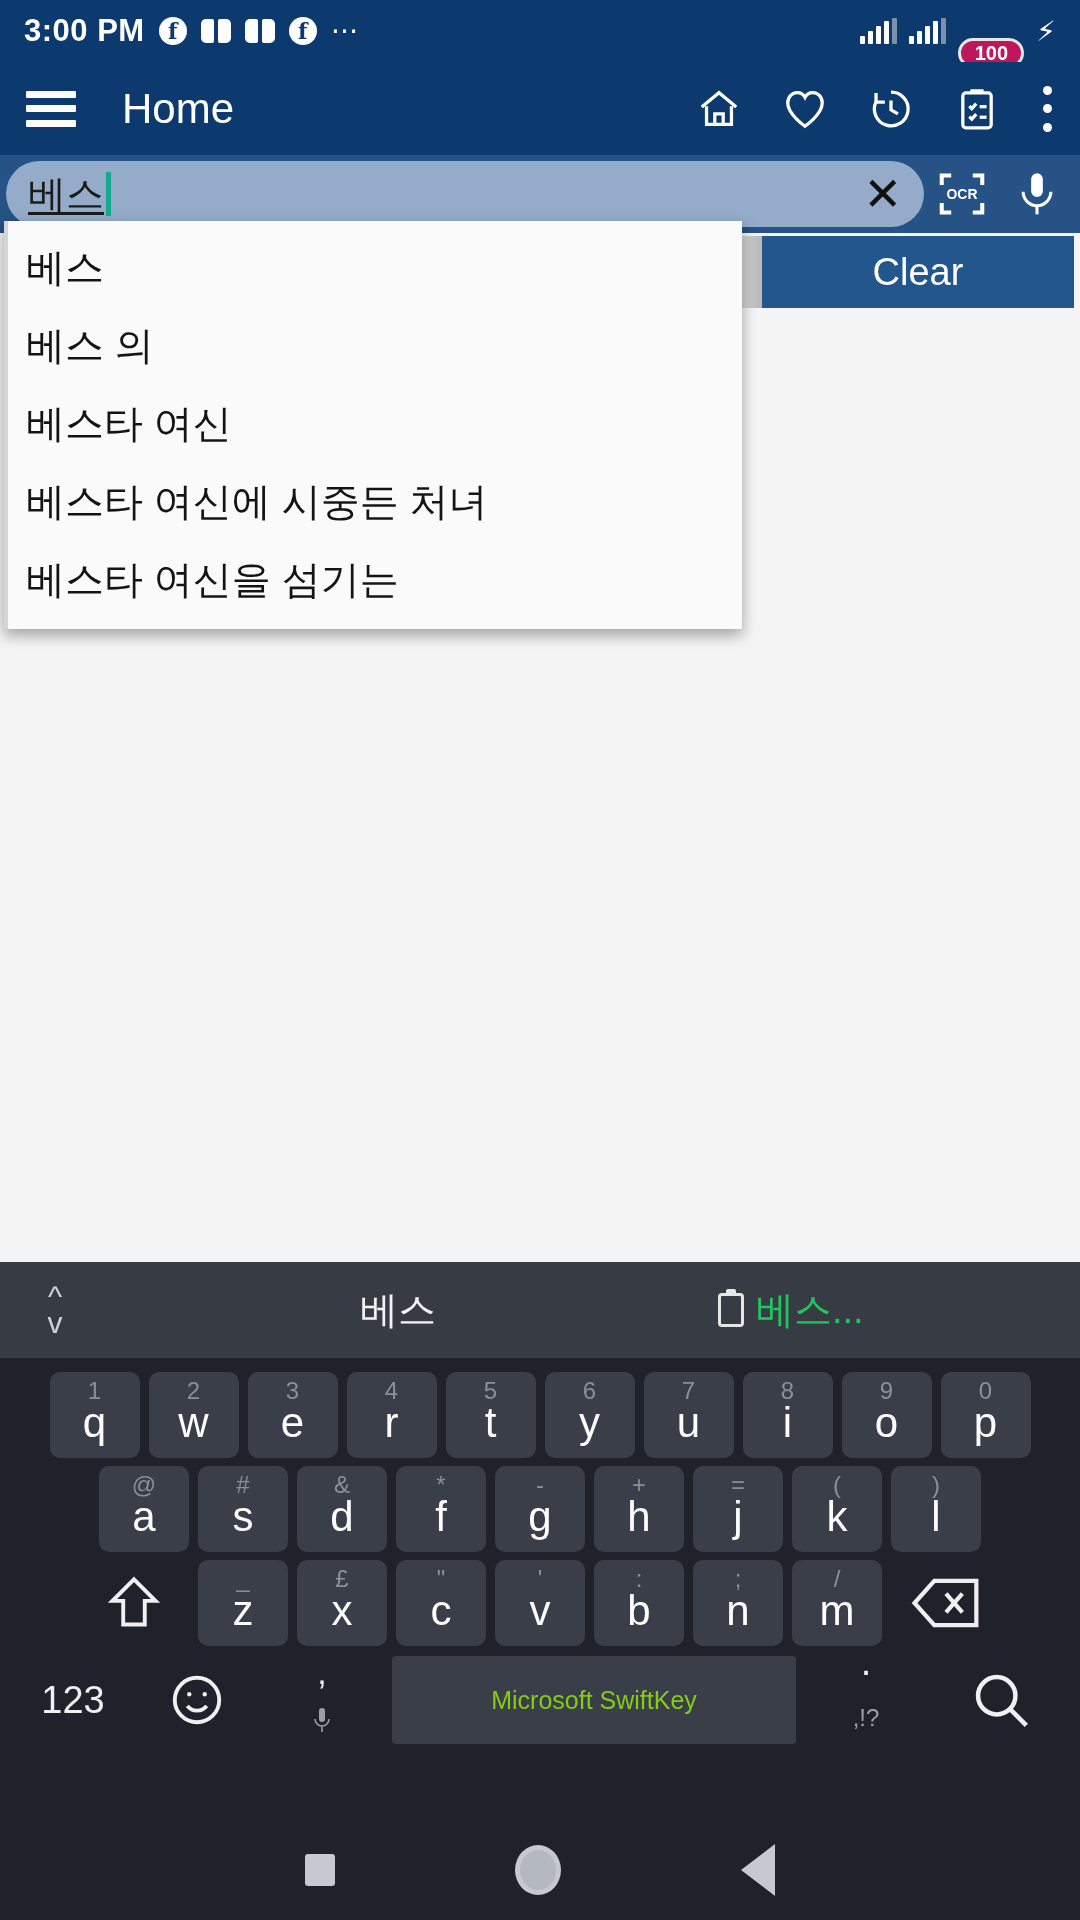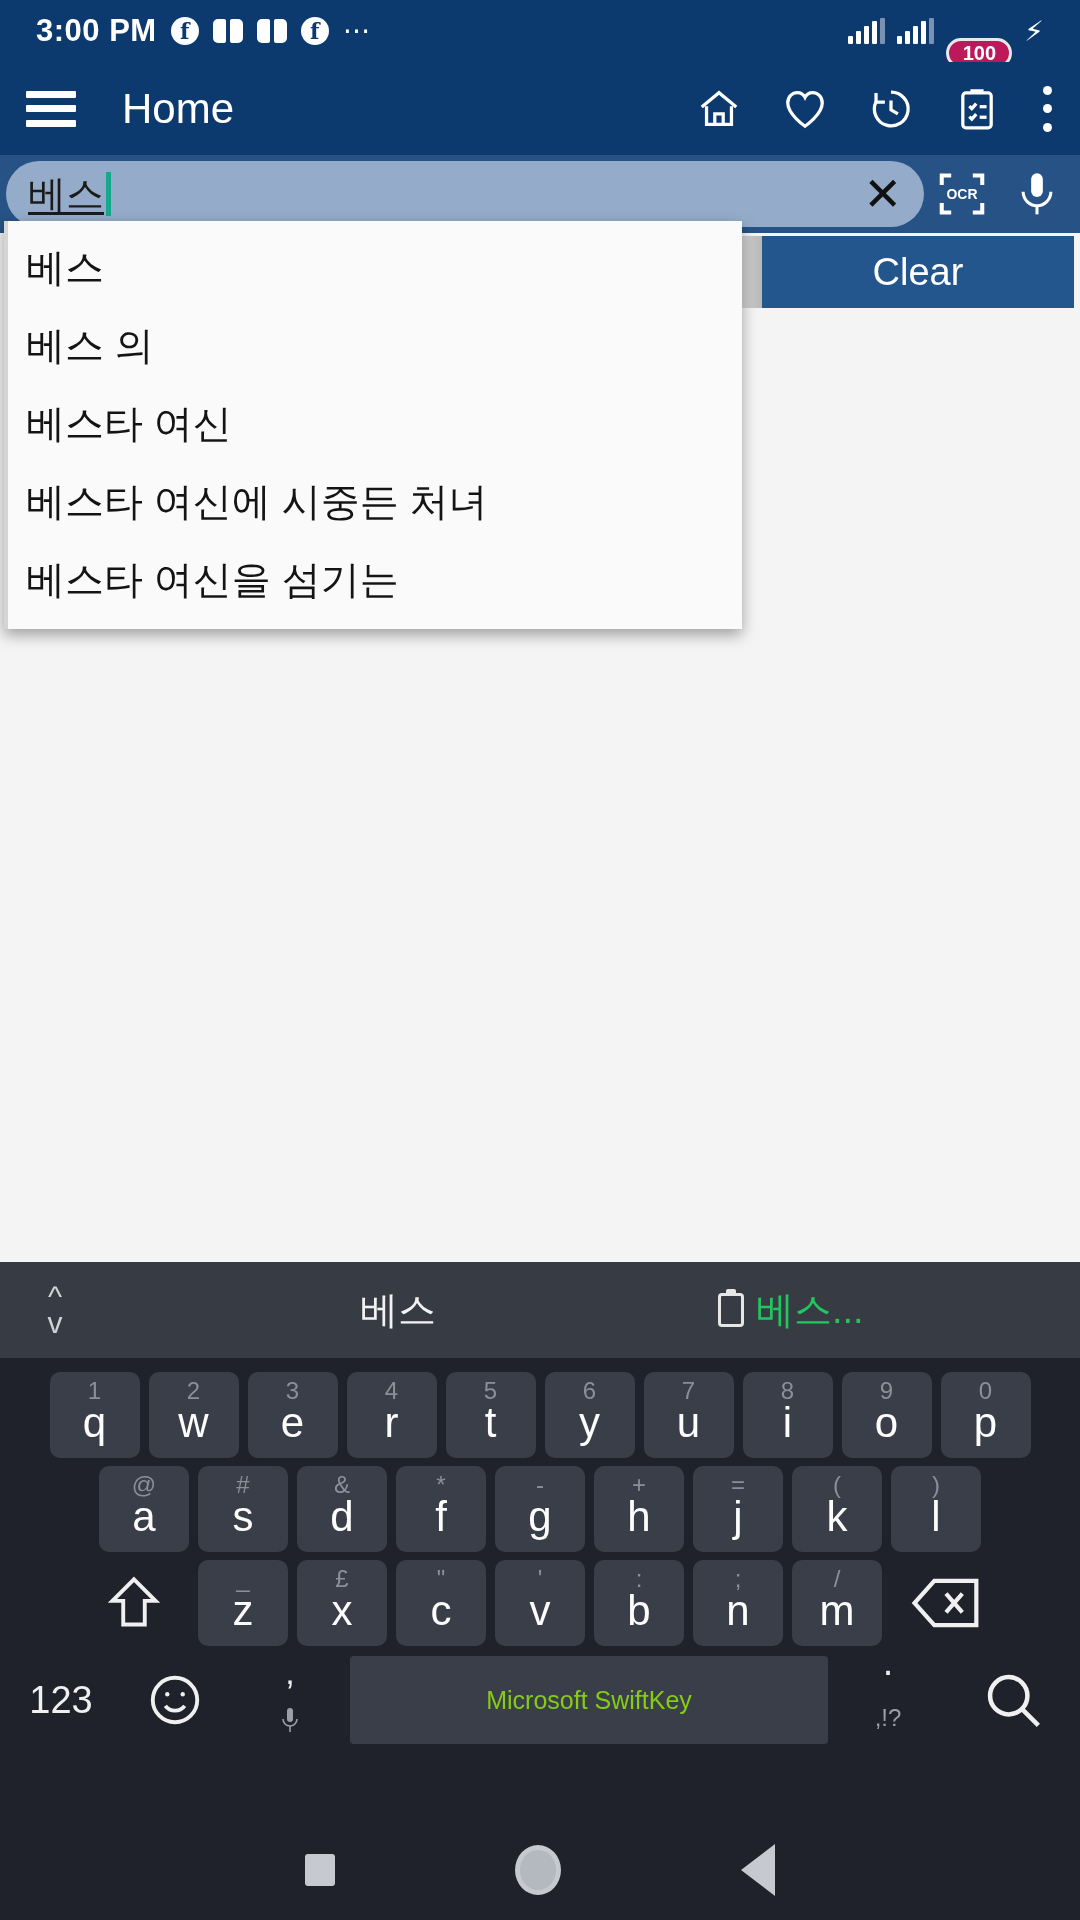--- a/index.html
+++ b/index.html
@@ -8,21 +8,21 @@
     background: #f2f2f2;
     font-family: "Liberation Sans", "DejaVu Sans", sans-serif;
     overflow: hidden;
   }
   #screen { position: relative; width: 1080px; height: 1920px; background: #f4f4f4; }
 
   
   .statusbar {
     position: absolute; top: 0; left: 0; width: 1080px; height: 62px;
     background: #0d3a6e; color: #fff;
-    display: flex; align-items: center; padding: 0 36px;
+    display: flex; align-items: center; padding: 0 24px;
   }
   .sb-left { display: flex; align-items: center; gap: 14px; }
   .sb-time { font-size: 31px; font-weight: bold; letter-spacing: .5px; }
   .sb-right { margin-left: auto; display: flex; align-items: center; gap: 12px; }
   .fb-icon {
     width: 28px; height: 28px; border-radius: 50%; background: #fff; color: #0d3a6e;
     font-weight: bold; font-size: 22px; line-height: 28px; text-align: center;
     font-family: "DejaVu Serif", serif;
   }
   .book-icon { width: 30px; height: 24px; position: relative; }
@@ -139,21 +139,21 @@
     font-size: 24px; color: #8c8f98;
   }
   .key .pri { margin-top: 16px; }
   .row2 .key { width: 90px; }
   .row2 { padding-left: 0; }
   .row3 .side {
     width: 110px; background: transparent; display: flex; align-items: center; justify-content: center;
   }
   .shift-arrow { width: 52px; height: 56px; }
   .bksp { width: 70px; height: 52px; }
-  .kb-bottom { display: flex; align-items: center; height: 100px; padding: 0 2px; }
+  .kb-bottom { display: flex; align-items: center; height: 100px; padding: 0 14px; gap: 10px; }
   .b-key {
     display: flex; align-items: center; justify-content: center;
     color: #f0f0f0; font-size: 38px; position: relative;
   }
   .k123 { width: 118px; }
   .kemoji { width: 110px; }
   .kcomma { width: 120px; font-size: 30px; }
   .kcomma .micmini { position: absolute; top: 6px; left: 50%; transform: translateX(-50%); }
   .kcomma .cm { position: absolute; bottom: 8px; left: 50%; transform: translateX(-50%); font-size: 34px; }
   .space {

